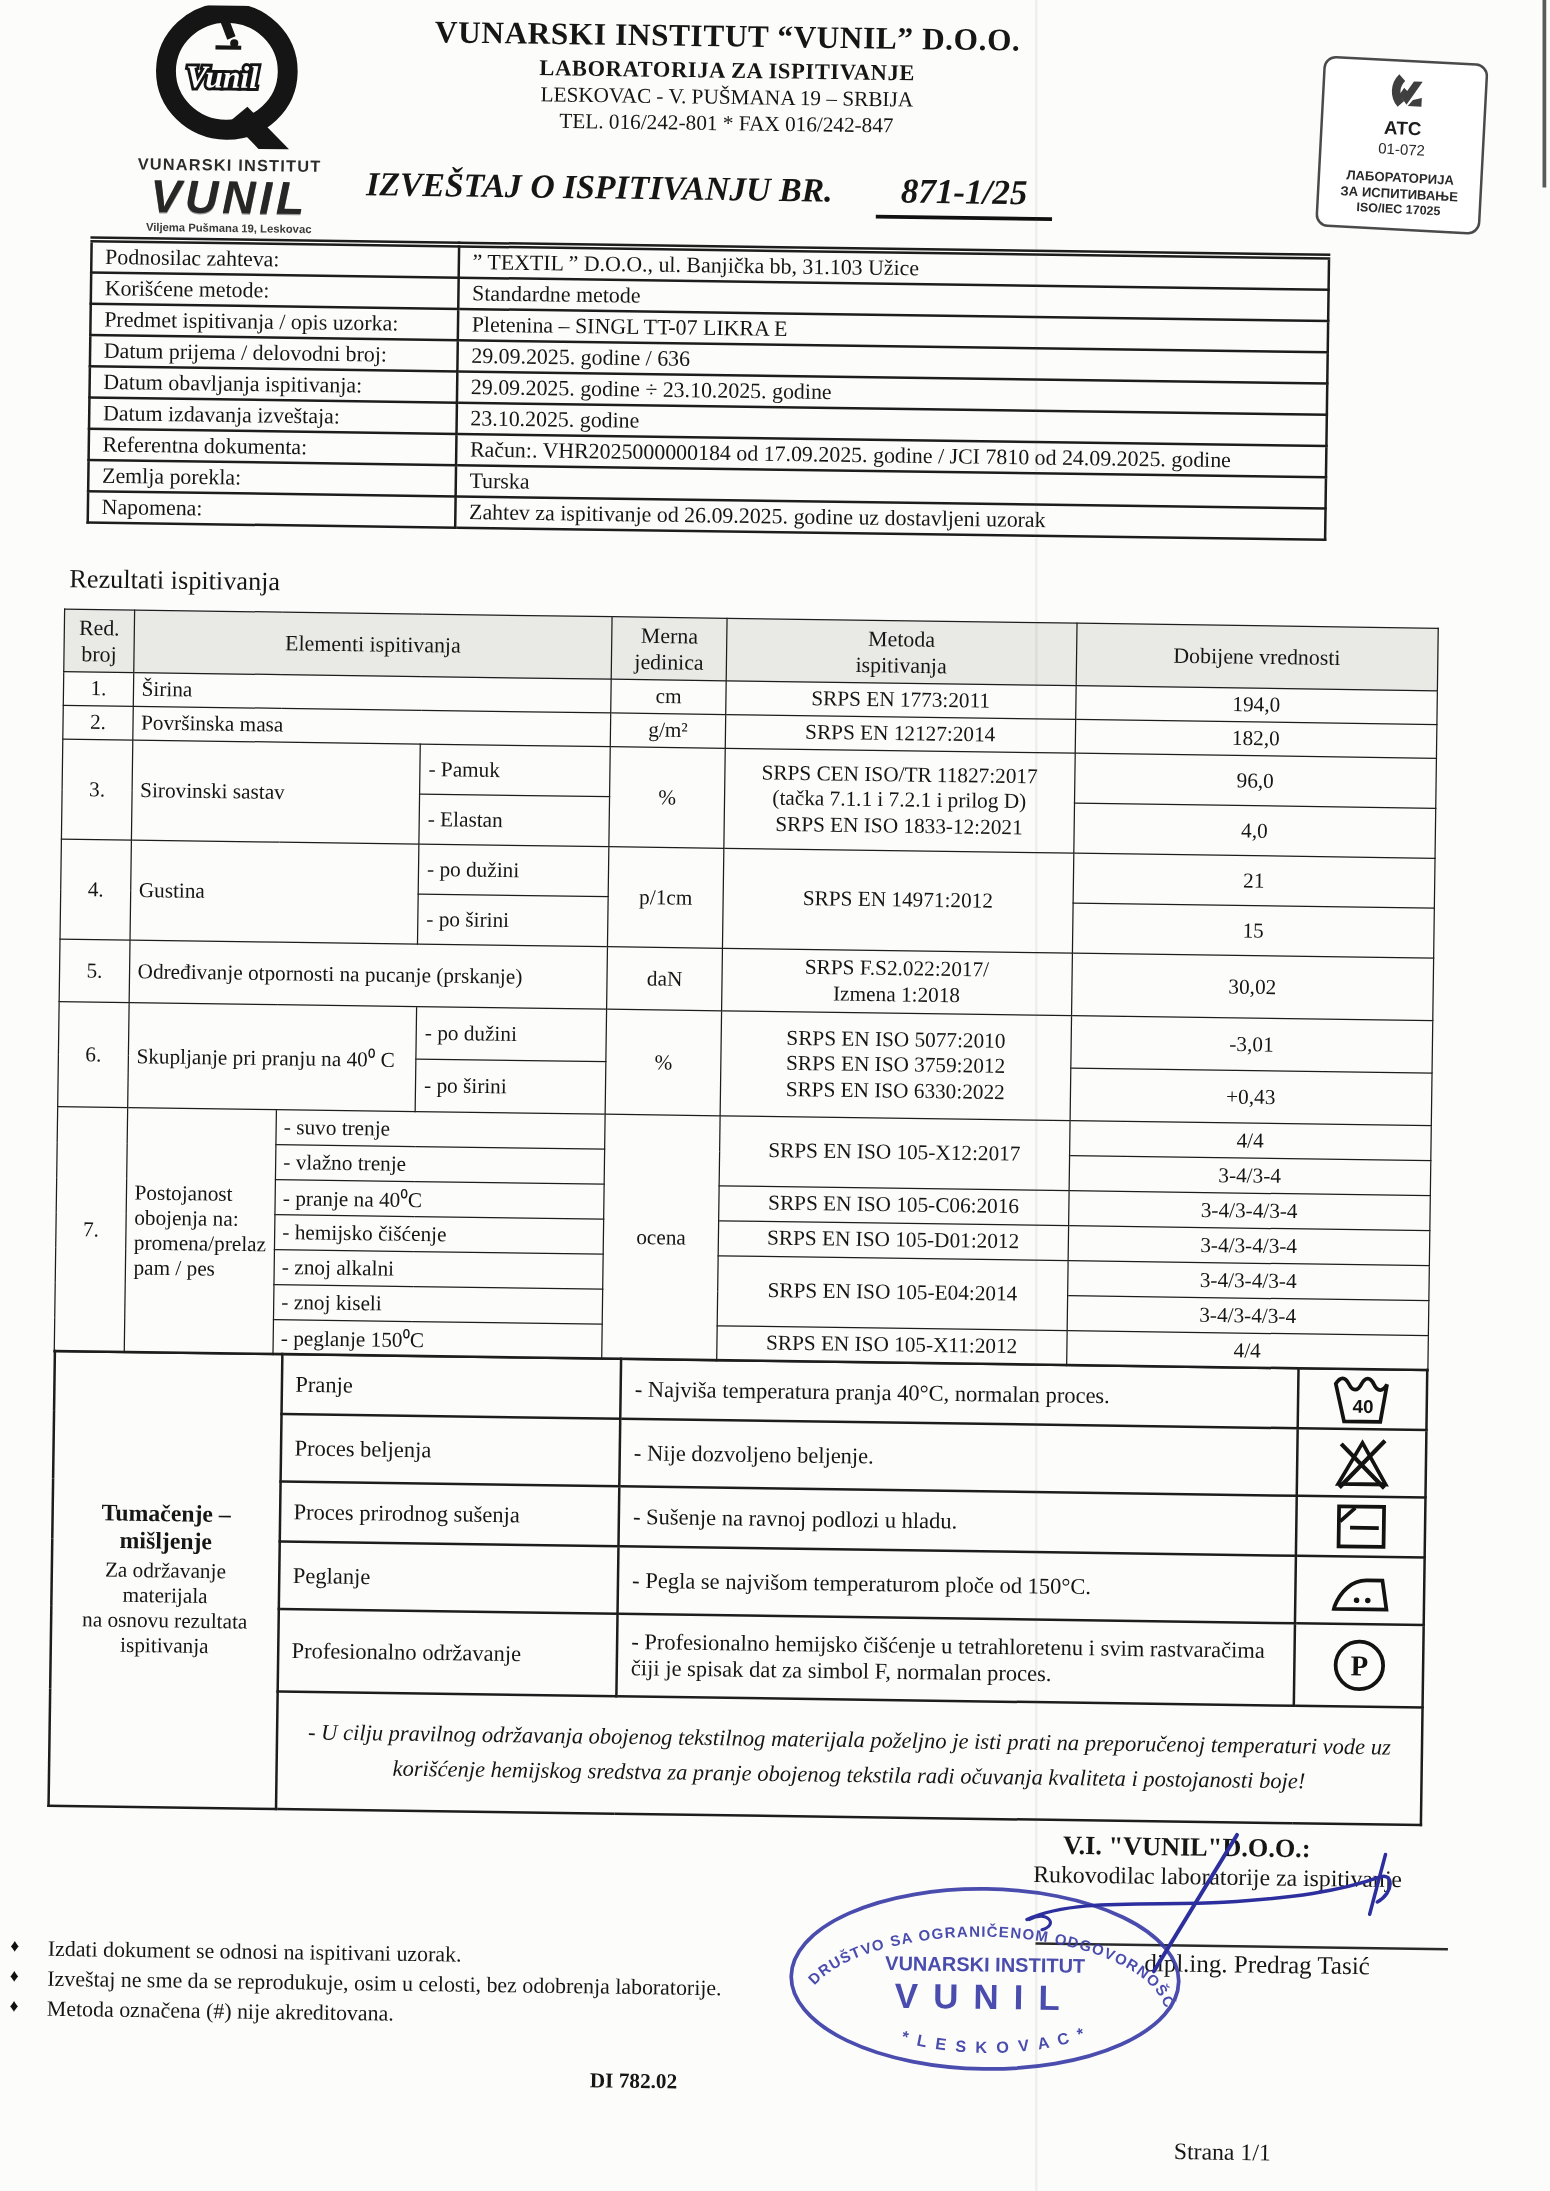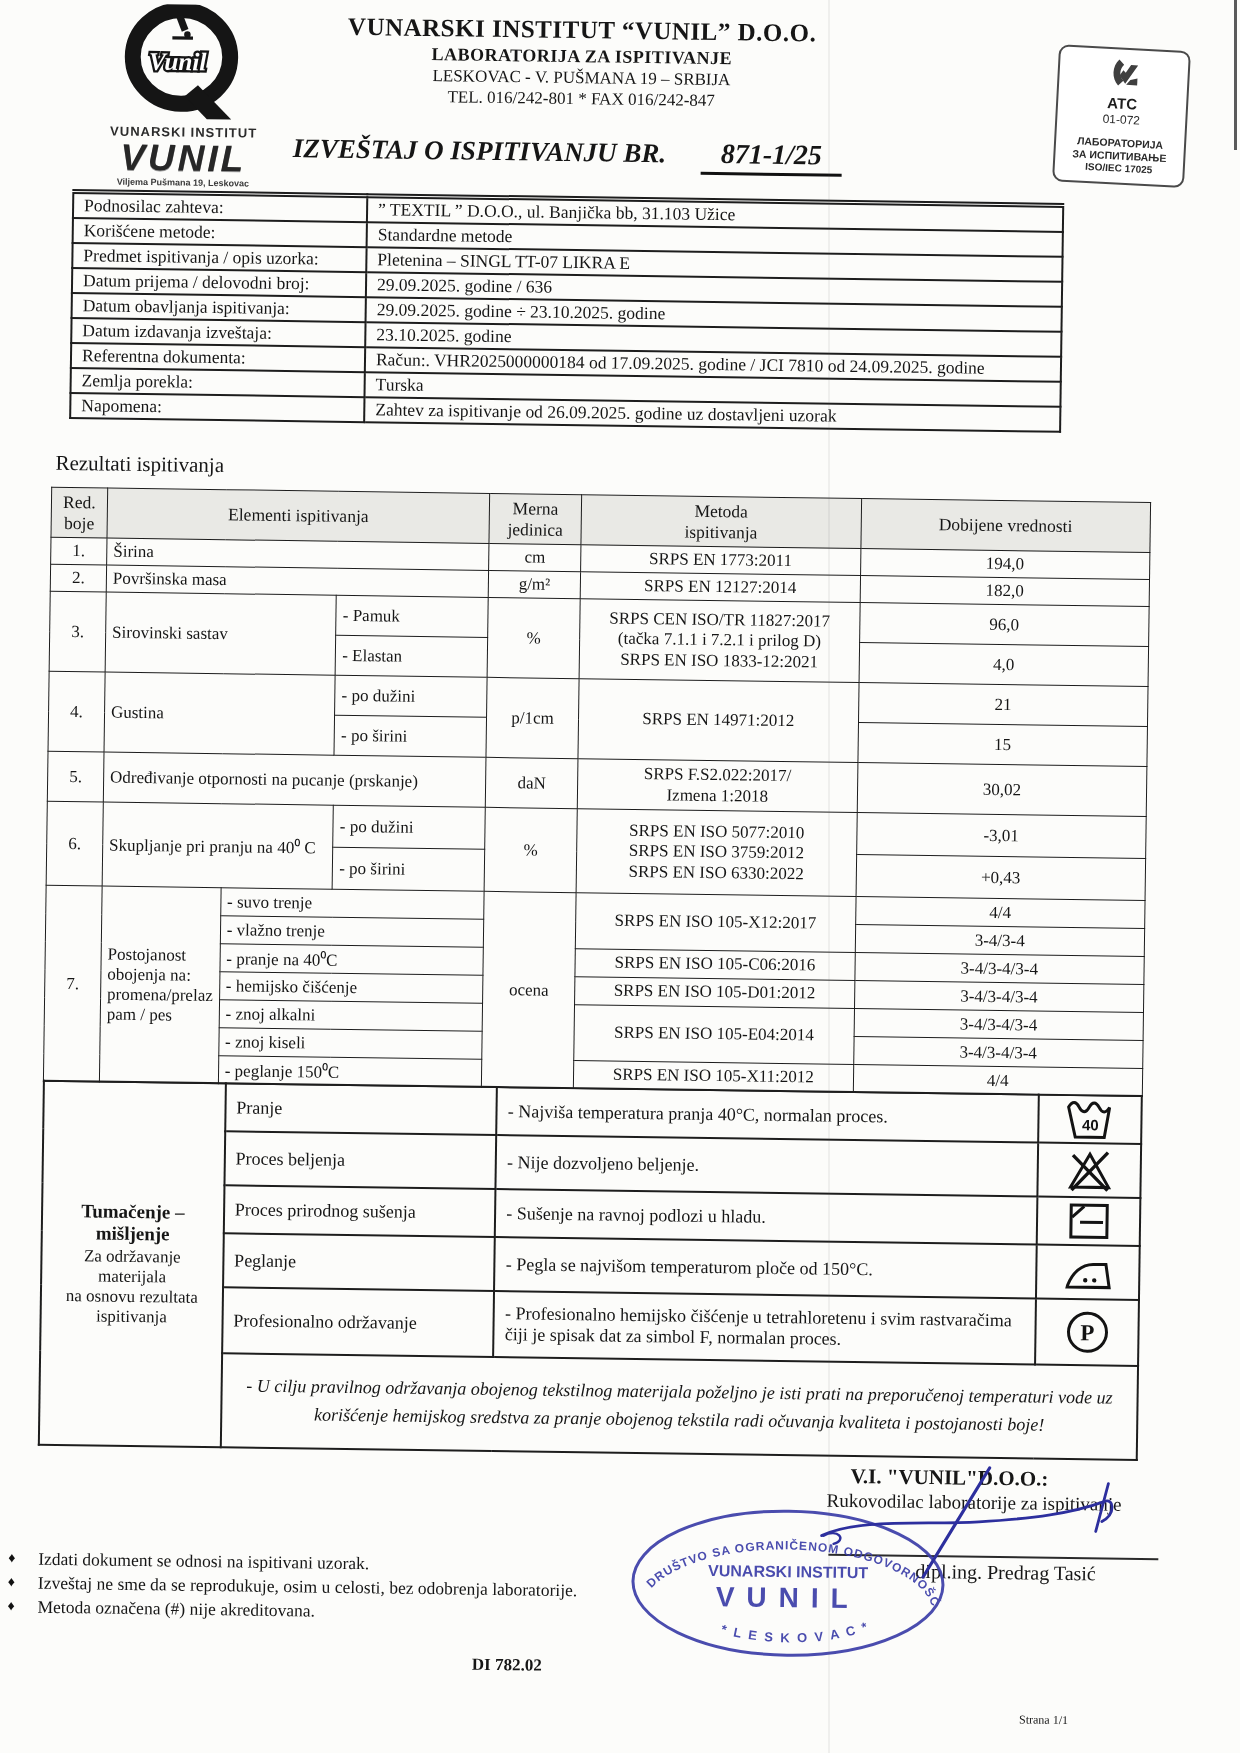--- a/index.html
+++ b/index.html
@@ -87,21 +87,21 @@
   .stamp-wrap{position:absolute;left:-15px;top:38px;opacity:0.92;}
   .sig-strokes{position:absolute;left:165px;top:-6px;}
 
   
   .footer-bullets{position:absolute;left:30px;top:1548px;width:760px;}
   .bullet-row{display:flex;align-items:flex-start;margin-bottom:3px;}
   .blt{width:30px;font-size:14px;color:#111;padding-top:2px;}
   .blt-text{font-size:17.5px;}
   .doc-code{position:absolute;left:0;top:1648px;width:1060px;text-align:center;
             font-weight:bold;font-size:17px;}
-  .page-num{position:absolute;left:1043px;top:1698px;font-size:12px;}
+  .page-num{position:absolute;left:963px;top:1698px;font-size:19px;}
 
   .icon-svg{display:inline-block;vertical-align:middle;}
 </style>
 </head>
 <body>
 
 <div class="page">
 <div class="tilt">
 
   <div class="logo-block">
@@ -198,21 +198,21 @@
             <col style="width:118px">
             <col style="width:112px">
             <col style="width:152px">
       <col style="width:92px">
             <col style="width:280px">
             <col style="width:290px">
     </colgroup>
     <tbody>
       <tr class="h-head">
         <th class="pre c">Red.
-boje</th>
+broj</th>
         <th class="c" colspan="3">Elementi ispitivanja</th>
         <th class="pre c">Merna
 jedinica</th>
         <th class="pre c">Metoda
 ispitivanja</th>
         <th class="c">Dobijene vrednosti</th>
       </tr>
       <tr class="h-s">
         <td class="c">1.</td>
         <td class="el-main" colspan="3">Širina</td>

